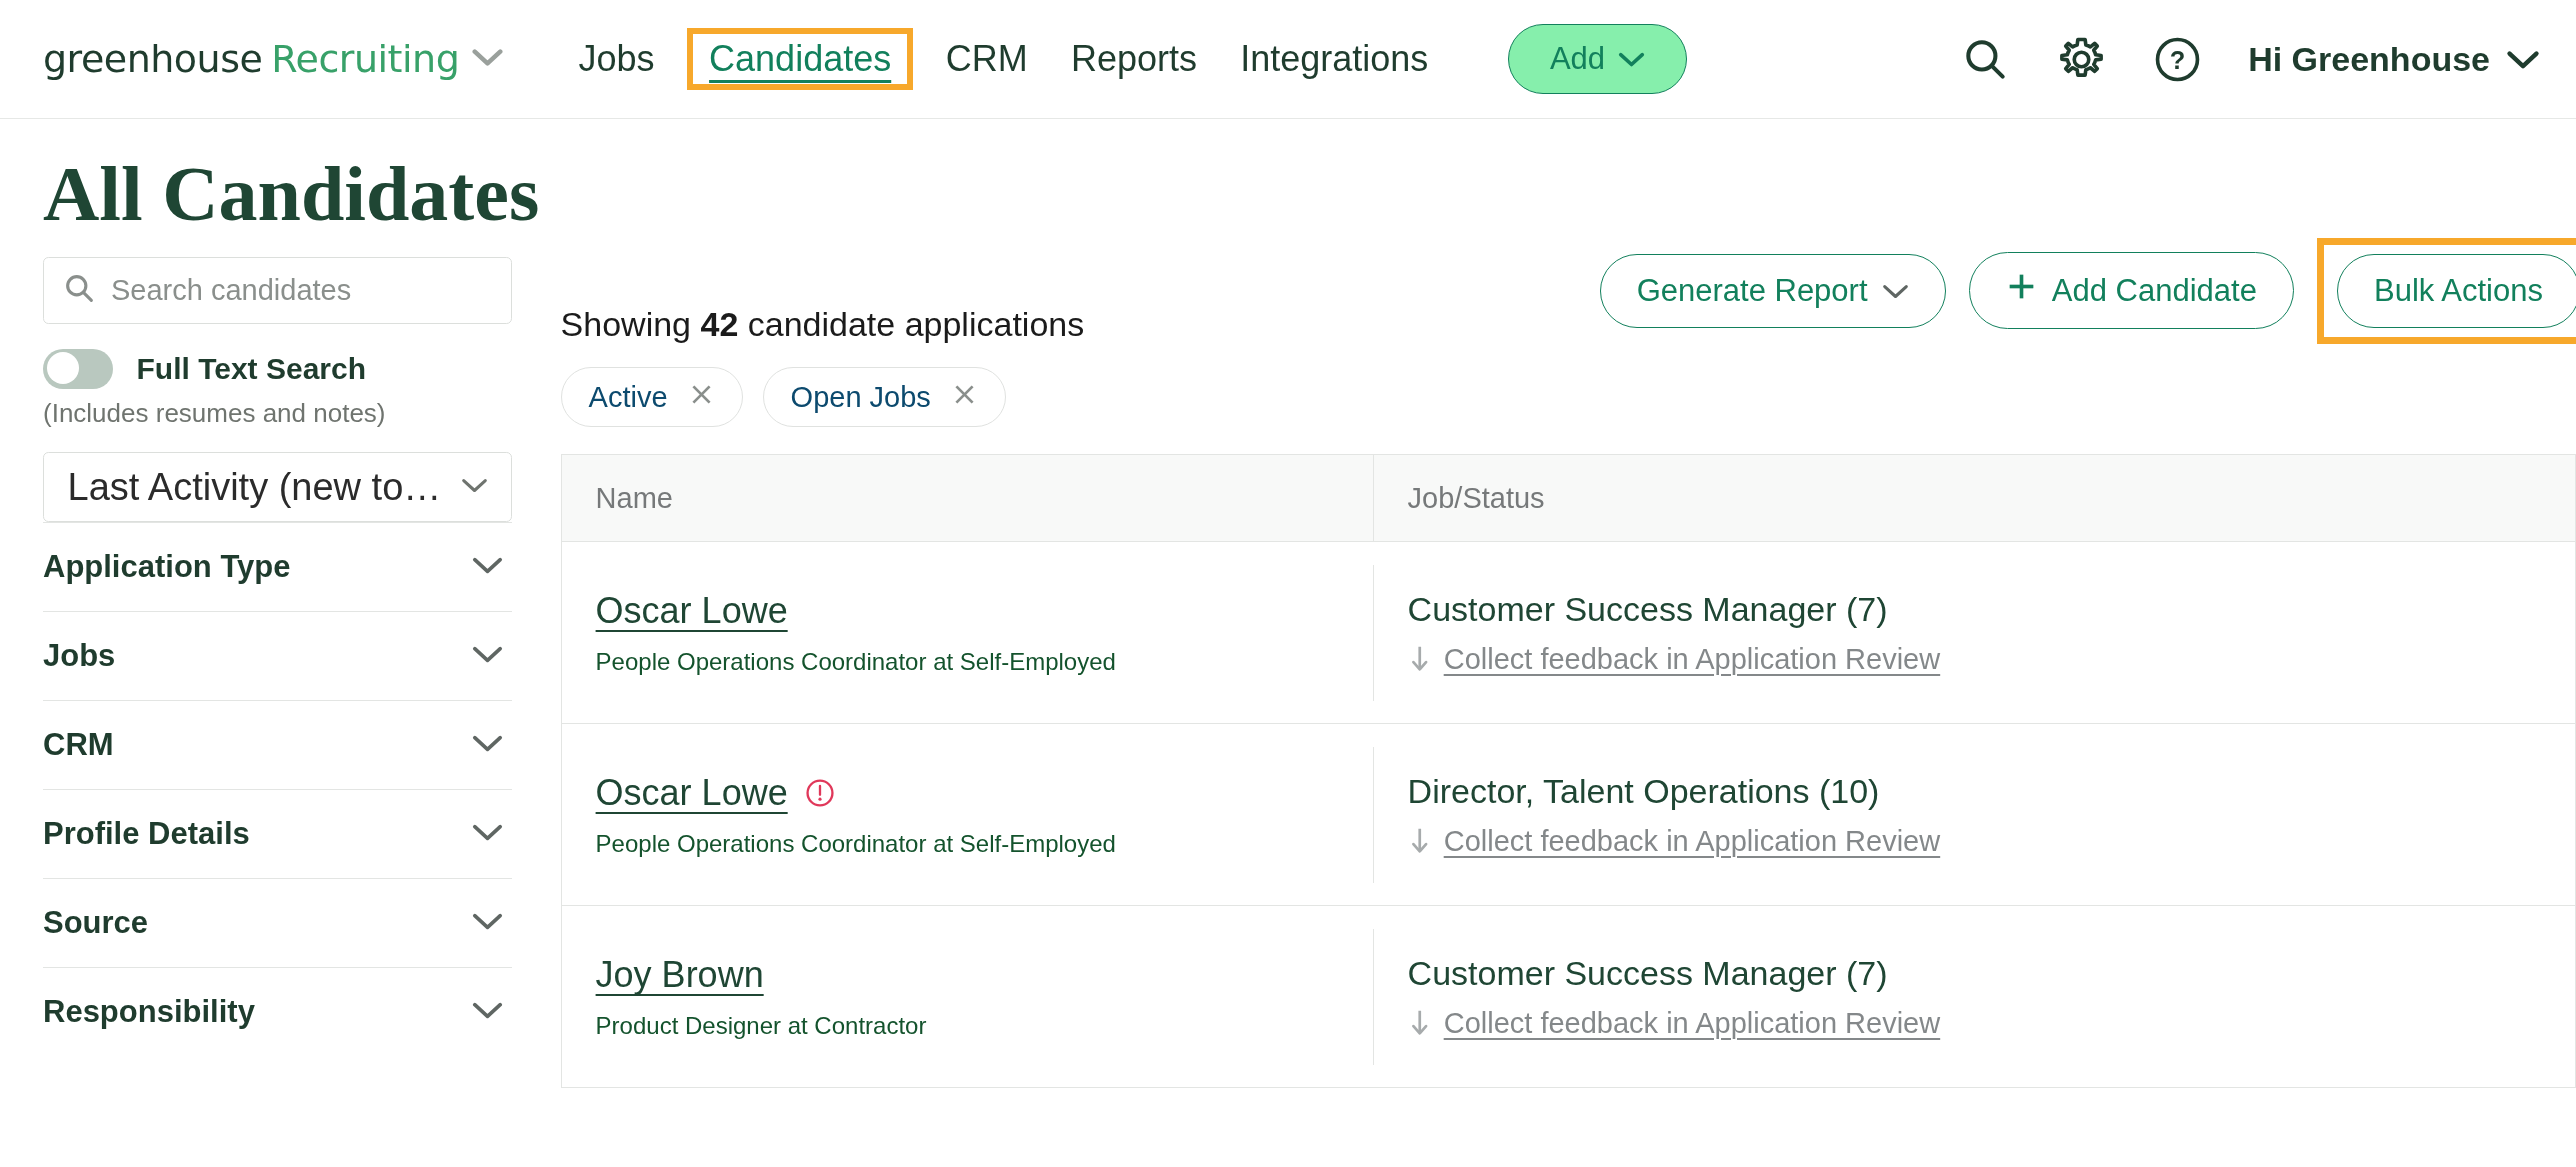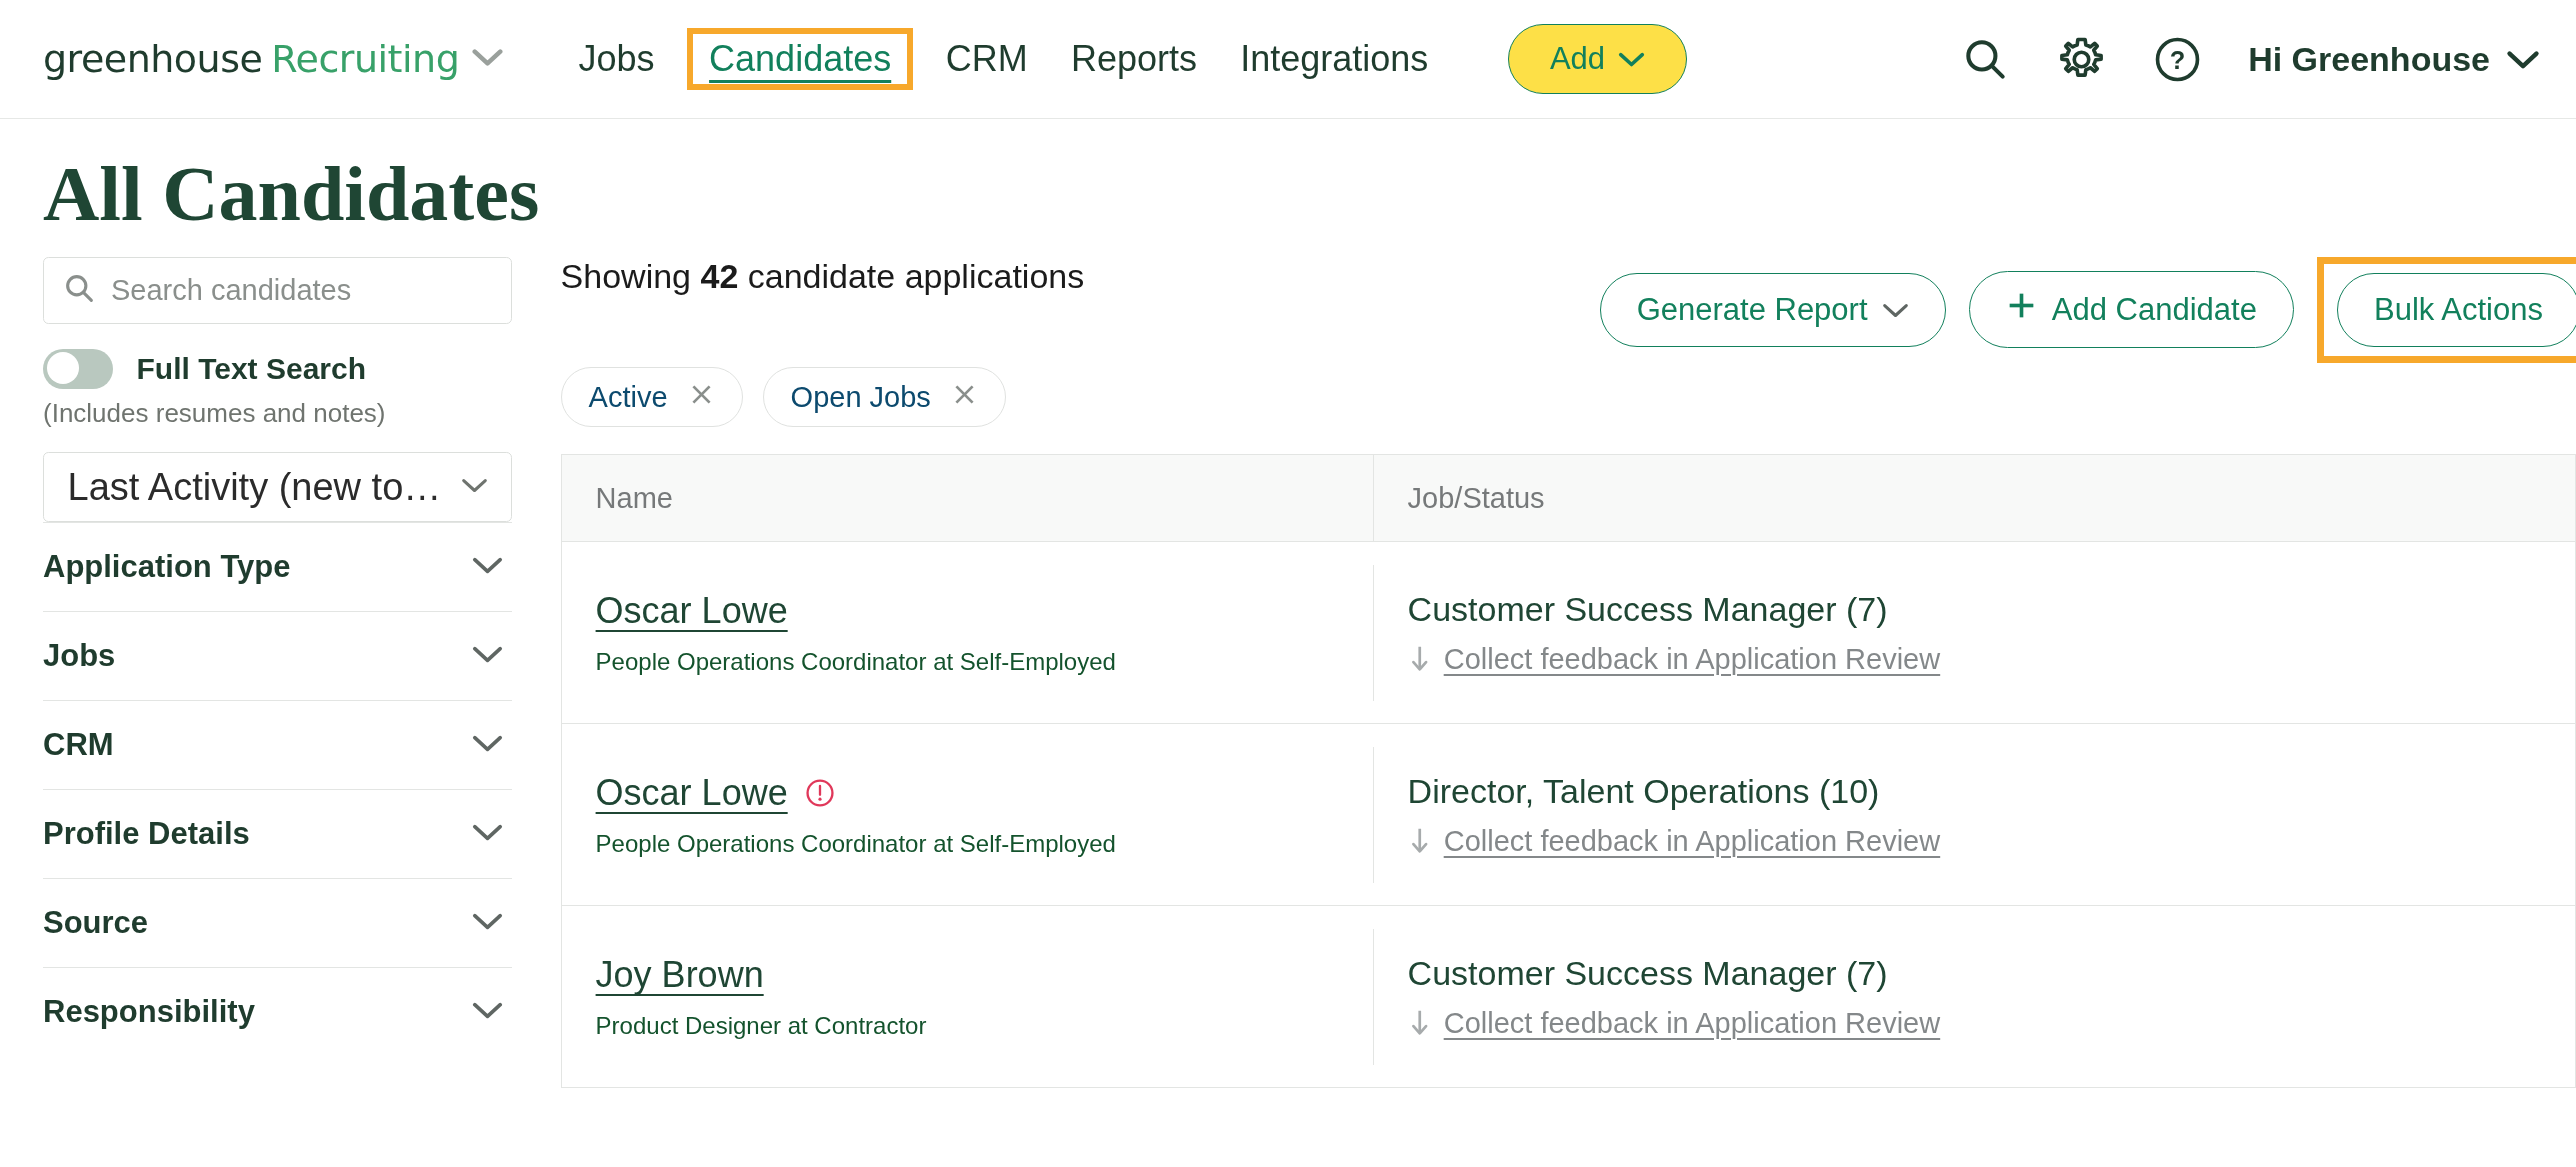--- a/index.html
+++ b/index.html
@@ -71,21 +71,21 @@
   }
   .annot-box .navlink { padding: 0 7.2px; }
 
   .add-btn {
     margin-left: 58px;
     border: 1.8px solid #12805c;
     border-radius: 901px;
     color: #12805c;
     font-size: 31px;
     padding: 16px 41px;
-    background: #fde047;
+    background: #86efac;
     display: inline-flex;
     align-items: center;
     gap: 12.6px;
     white-space: nowrap;
     cursor: pointer;
   }
 
   .nav-right {
     margin-left: auto;
     display: flex;
@@ -215,21 +215,21 @@
     font-weight: bold;
     color: #1f3c2e;
     white-space: nowrap;
   }
 
   
   .main { flex: 1; padding-left: 12.6px; padding-right: 0; min-width: 0; }
 
   .main-head {
     display: flex;
-    align-items: flex-start;
+    align-items: flex-end;
     height: 87px;
     position: relative;
   }
   .showing {
     font-size: 34px;
     color: #1b1b1b;
     white-space: nowrap;
   }
   .showing b { font-weight: bold; }
 

